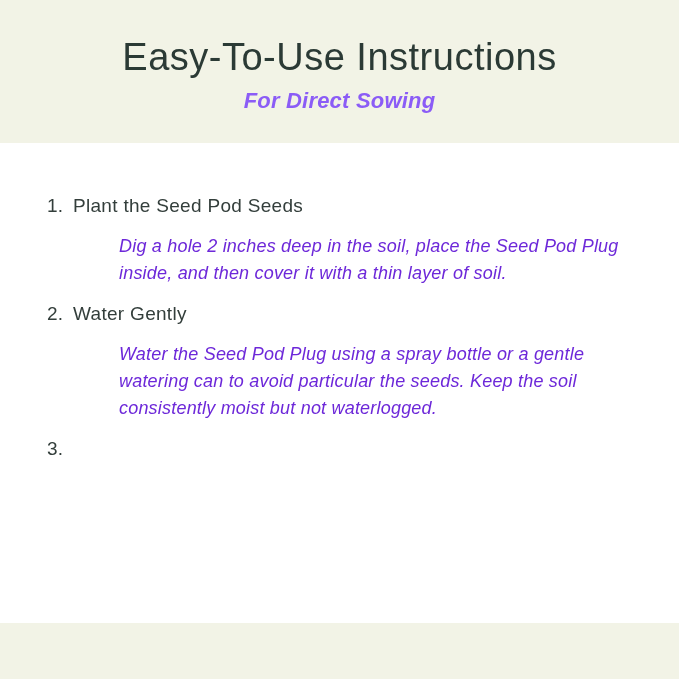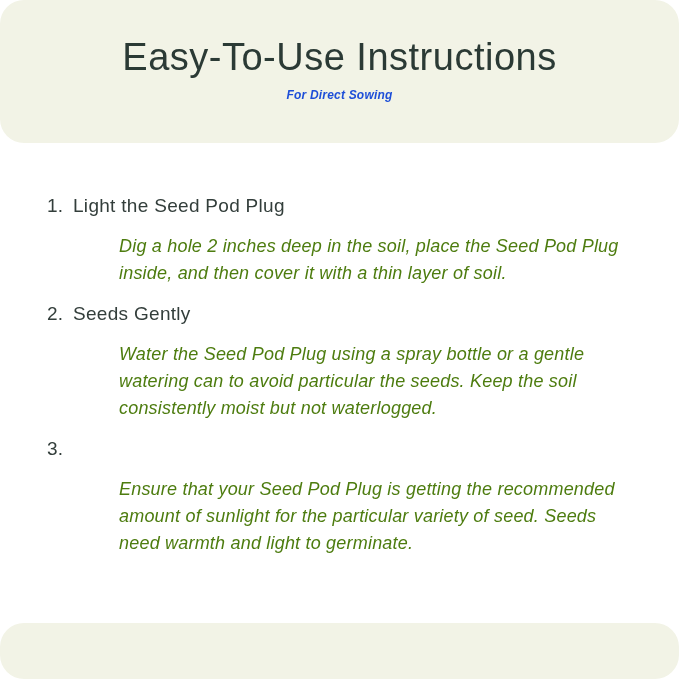--- a/index.html
+++ b/index.html
@@ -15,44 +15,43 @@
     position: relative;
   }
   .page {
     width: 679px;
     height: 679px;
     display: flex;
     flex-direction: column;
   }
   .band {
     background: #F2F3E6;
-    border-radius: 24px;
   }
   .header {
     height: 143px;
     flex: 0 0 auto;
     text-align: center;
     box-sizing: border-box;
     padding-top: 34px;
   }
   .title {
     font-size: 38px;
     line-height: 46px;
     font-weight: normal;
     letter-spacing: 0.5px;
     color: #2B3A35;
     margin: 0;
   }
   .subtitle {
     margin: 8px 0 0 0;
-    font-size: 12px;
+    font-size: 22px;
     font-style: italic;
     font-weight: bold;
     letter-spacing: 0.2px;
-    color: #1d4ed8;
+    color: #8b5cf6;
   }
   .content {
     flex: 1 1 auto;
     background: #ffffff;
     box-sizing: border-box;
     padding: 51px 40px 0 47px;
   }
   .item-heading {
     display: flex;
     align-items: baseline;
@@ -66,21 +65,21 @@
     flex: 0 0 26px;
     width: 26px;
   }
   .item-desc {
     margin: 0 0 15px 72px;
     width: 512px;
     font-size: 18px;
     line-height: 27px;
     font-style: italic;
     letter-spacing: 0.2px;
-    color: #4d7c0f;
+    color: #6d28d9;
   }
   .footer {
     height: 56px;
     flex: 0 0 auto;
   }
 </style>
 </head>
 <body>
 
 <div class="page">
@@ -88,37 +87,36 @@
   <div class="header band">
     <h1 class="title">Easy-To-Use Instructions</h1>
     <div class="subtitle">For Direct Sowing</div>
   </div>
 
   <div class="content">
 
     <div class="item">
       <div class="item-heading">
         <span class="item-number">1.</span>
-        <span>Light the Seed Pod Plug</span>
+        <span>Plant the Seed Pod Seeds</span>
       </div>
       <p class="item-desc">Dig a hole 2 inches deep in the soil, place the Seed Pod Plug inside, and then cover it with a thin layer of soil.</p>
     </div>
 
     <div class="item">
       <div class="item-heading">
         <span class="item-number">2.</span>
-        <span>Seeds Gently</span>
+        <span>Water Gently</span>
       </div>
       <p class="item-desc">Water the Seed Pod Plug using a spray bottle or a gentle watering can to avoid particular the seeds. Keep the soil consistently moist but not waterlogged.</p>
     </div>
 
     <div class="item">
       <div class="item-heading">
         <span class="item-number">3.</span>
       </div>
-      <p class="item-desc">Ensure that your Seed Pod Plug is getting the recommended amount of sunlight for the particular variety of seed. Seeds need warmth and light to germinate.</p>
     </div>
 
   </div>
 
   <div class="footer band"></div>
 
 </div>
 
 </body></html>

